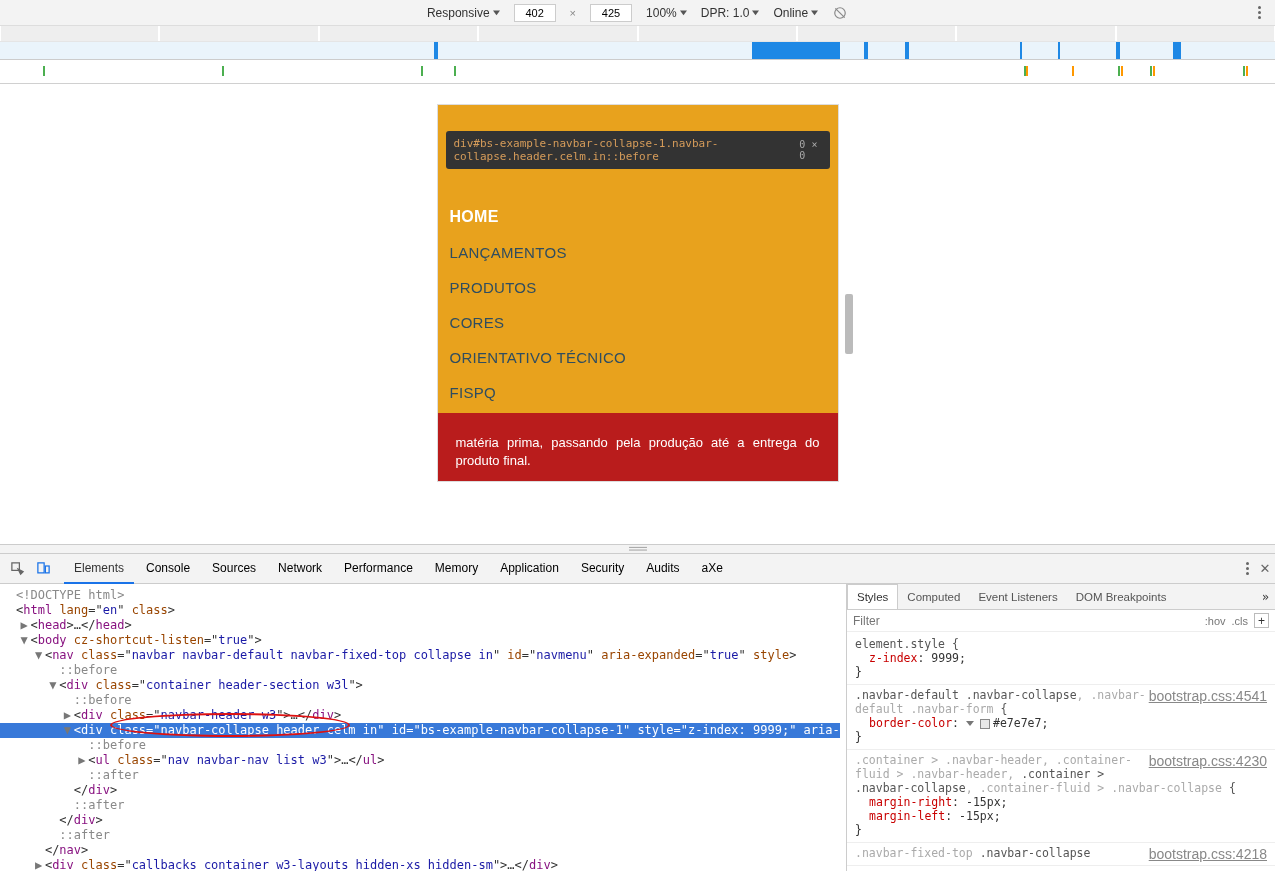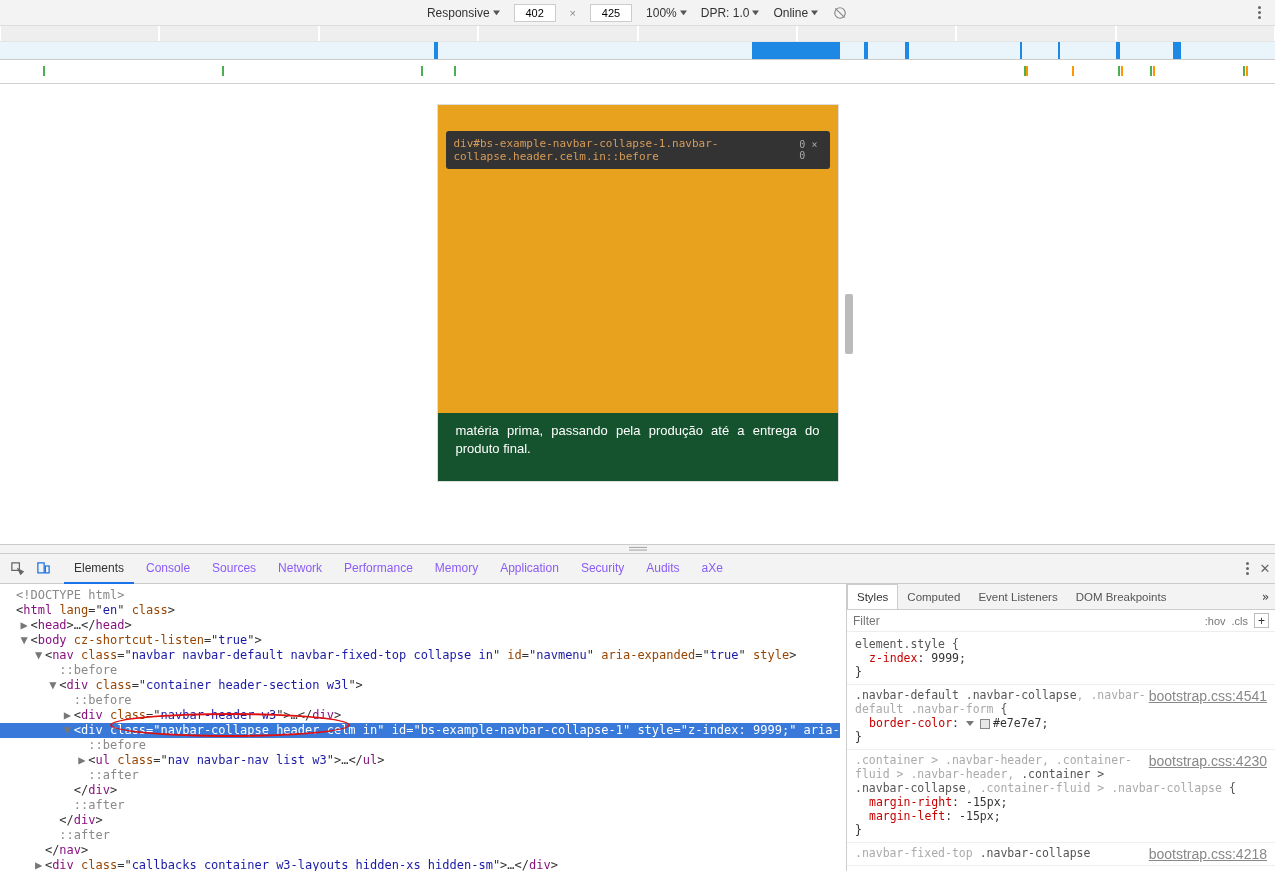--- a/index.html
+++ b/index.html
@@ -29,32 +29,32 @@
 
 .viewport-wrap { height: 460px; background:#fff; position:relative; display:flex; justify-content:center; padding-top:20px; }
 .phone { width:402px; height:378px; background:#e8a21d; position:relative; overflow:hidden; border:1px solid #ddd;}
 .phone-scroll { position:absolute; right:-14px; top:50%; width:8px; height:60px; background:#bbb; border-radius:2px; transform:translateY(-50%);}
 .phone .tooltip { position:absolute; top:26px; left:8px; right:8px; background:#333; color:#ddd; font-family:Consolas,monospace; font-size:11px; padding:6px 8px; border-radius:3px; display:flex; justify-content:space-between; align-items:center; }
 .phone .tooltip .tt-sel { color:#d69c5a;}
 .phone .tooltip .tt-dim { color:#aaa; font-size:10px;}
 .phone nav { position:absolute; top:94px; left:12px; right:12px; }
 .phone nav a { display:block; padding:9px 0; font-size:15px; color:#2f4d60; font-weight:500; letter-spacing:.3px; }
 .phone nav a.active { color:#fff; font-weight:600; font-size:16px;}
-.phone .grey { position:absolute; bottom:0; left:0; right:0; height:68px; background:#14532d; color:#fff; padding:9px 18px; font-size:13px; line-height:1.35; text-align:justify;}
+.phone .grey { position:absolute; bottom:0; left:0; right:0; height:68px; background:#b91c1c; color:#fff; padding:21px 18px; font-size:13px; line-height:1.35; text-align:justify;}
 
 .resize-bar { height:10px; background:#f3f3f3; border-top:1px solid #ccc; border-bottom:1px solid #ccc; display:flex; justify-content:center; align-items:center; cursor:row-resize;}
 .resize-bar svg { width:18px; fill:#999;}
 
 
 .dt-bar { height:30px; display:flex; align-items:center; border-bottom:1px solid #ccc; background:#f3f3f3; padding-left:4px;}
 .dt-iconbtn { width:24px; height:24px; display:flex; align-items:center; justify-content:center; cursor:pointer; border:1px solid transparent; border-radius:2px; margin:0 1px;}
 .dt-iconbtn.active { color:#1a73e8; }
 .dt-iconbtn svg { width:15px; height:15px; }
 .dt-tabs { display:flex; gap:2px; margin-left:8px;}
-.dt-tab { padding:7px 10px; font-size:12px; color:#8b5cf6; cursor:pointer; border-bottom:2px solid transparent;}
+.dt-tab { padding:7px 10px; font-size:12px; color:#000000; cursor:pointer; border-bottom:2px solid transparent;}
 .dt-tab.active { color:#333; border-bottom-color:#1a73e8;}
 .dt-bar .spacer{flex:1;}
 .dt-close { width:20px; text-align:center; cursor:pointer; color:#666; font-size:13px;}
 
 
 .lower { display:flex; height:287px; }
 .dom { flex:1; overflow:auto; font-family:Consolas,monospace; font-size:12px; padding:4px 6px; color:#333; line-height:15px; position:relative;}
 .dom .ln { white-space:pre; }
 .grey{color:#898989;} .tag{color:#881280;} .attrn{color:#994500;} .attrv{color:#1a1aa6;}
 .dom .arrow{display:inline-block;width:10px;color:#777;}
@@ -167,20 +167,29 @@
     <div class="tick to" style="left: 97.7%;"></div>
   </div>
 
 <div class="viewport-wrap">
   <div style="position:relative;">
     <div class="phone">
       <div class="tooltip">
         <span class="tt-sel">div#bs-example-navbar-collapse-1.navbar-collapse.header.celm.in::before</span>
         <span class="tt-dim">0 × 0</span>
       </div>
+      <nav id="phone-nav">
+          <a class="active">HOME</a>
+          <a>LANÇAMENTOS</a>
+          <a>PRODUTOS</a>
+          <a>CORES</a>
+          <a>ORIENTATIVO TÉCNICO</a>
+          <a>FISPQ</a>
+          <a>CONTATO</a>
+        </nav>
       <div class="grey">
         <div>matéria prima, passando pela produção até a entrega do produto final.</div>
       </div>
     </div>
     <div class="phone-scroll"></div>
   </div>
 </div>
 
 <div class="resize-bar">
   <svg viewBox="0 0 20 6">

